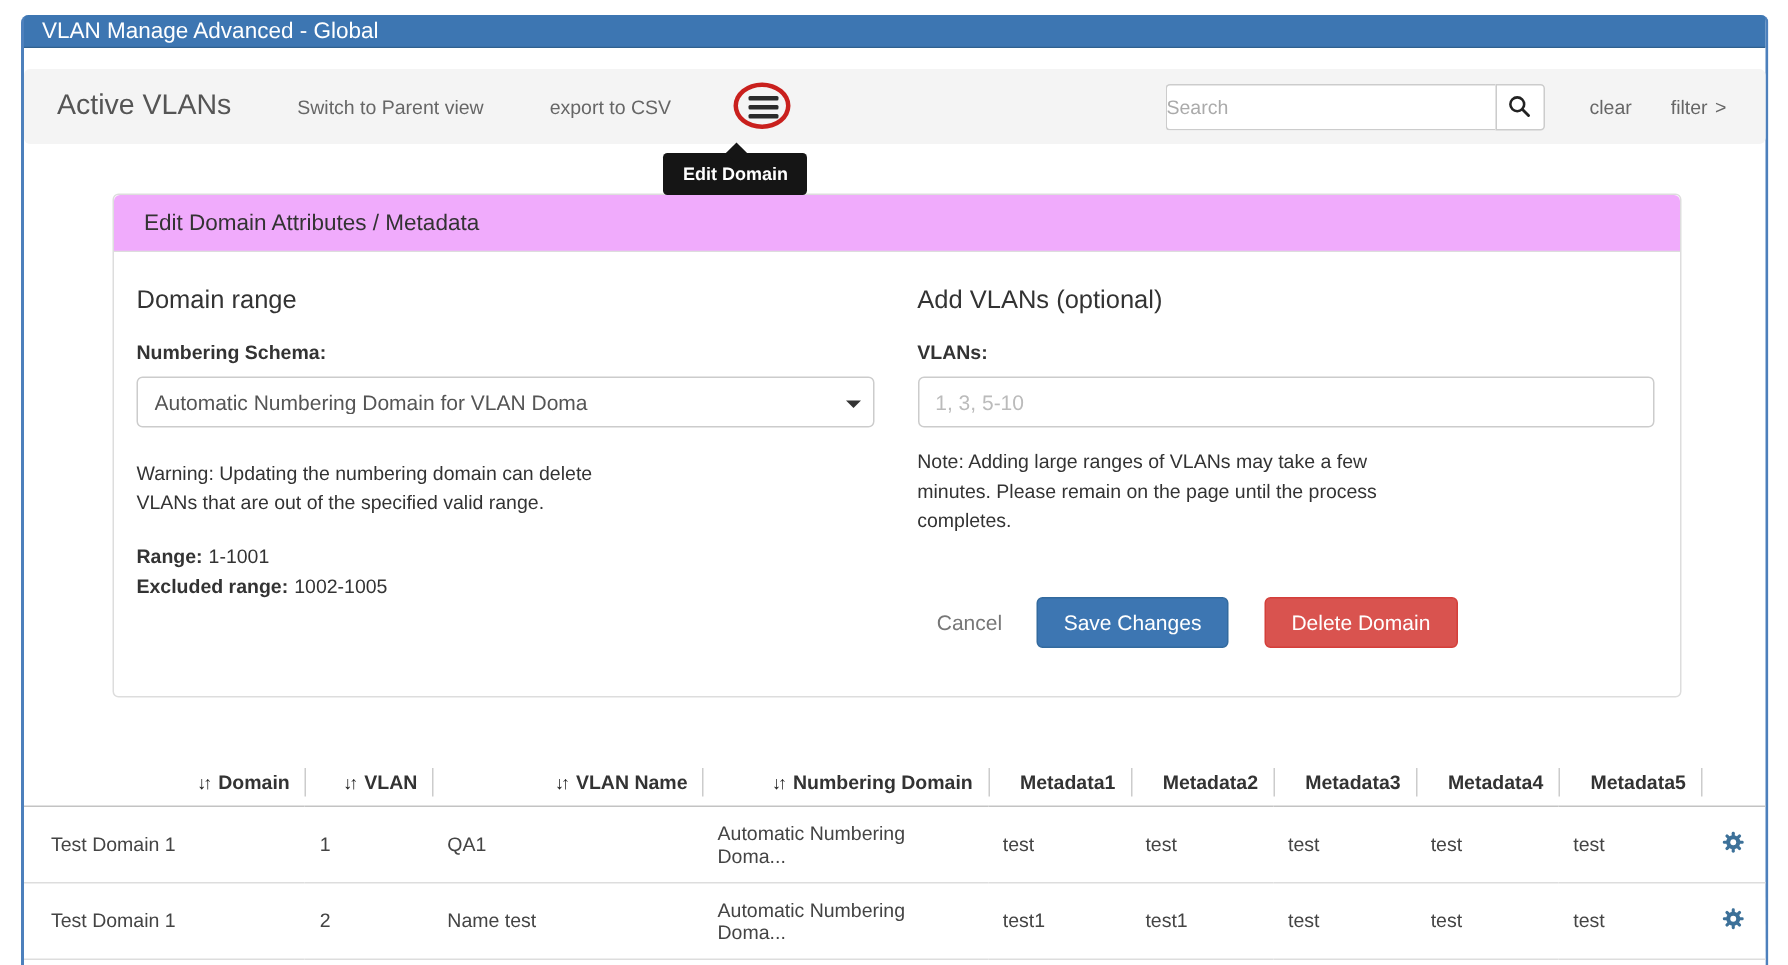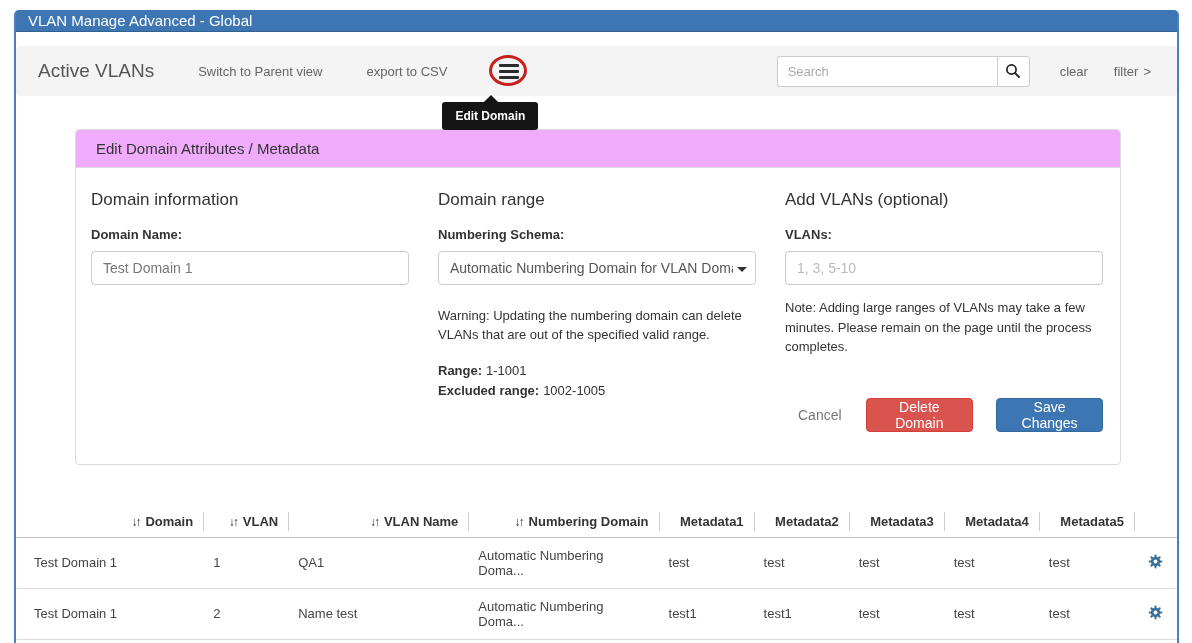--- a/index.html
+++ b/index.html
@@ -23,21 +23,21 @@
   .hamburger span { display:block; width:20px; height:3px; background:#2b2b2b; border-radius:1px; }
   .annotation-circle { position:absolute; left:-2px; top:-1px; width:38px; height:31px;
     border:3px solid #c9201d; border-radius:50%; pointer-events:none; }
   .tooltip { position:absolute; top:46px; left:-49px; background:#151515; color:#fff;
     font-size:12px; font-weight:bold; padding:7px 13px; border-radius:3px; white-space:nowrap; z-index:20; }
   .tooltip::before { content:""; position:absolute; top:-5px; left:44px; width:10px; height:10px;
     background:#151515; transform:rotate(45deg); }
   .toolbar-spacer { flex:1; }
   .search-group { display:flex; align-items:center; }
   .search-input { width:220px; height:31px; border:1px solid #ccc; border-right:none;
-    border-radius:3px 0 0 3px; padding:0 10px; font-size:13px; color:#b91c1c; outline:none; }
+    border-radius:3px 0 0 3px; padding:0 0; font-size:13px; color:#b91c1c; outline:none; }
   .search-input::placeholder { color:#aaa; }
   .search-btn { width:33px; height:31px; background:#fff; border:1px solid #ccc;
     border-radius:0 3px 3px 0; display:flex; align-items:center; justify-content:center; cursor:pointer; }
   .clear-link { margin-left:30px; }
   .filter-link { margin-left:26px; margin-right:26px; }
   .filter-chevron { display:inline-block; margin-left:5px; color:#666; }
   
   .panel { margin:33px 56px 0 59px; border:1px solid #ddd; border-radius:4px; background:#fff; }
   .panel-header { background:#f0abfc; border-bottom:1px solid #ddd; border-radius:4px 4px 0 0;
     padding:10px 20px; font-size:15px; color:#333; }
@@ -118,25 +118,20 @@
     <a class="toolbar-link clear-link">clear</a>
     <a class="toolbar-link filter-link"><span>filter</span><span class="filter-chevron">&gt;</span></a>
   </div>
 
   <div class="panel">
     <div class="panel-header">
       <span>Edit Domain Attributes / Metadata</span>
     </div>
     <div class="panel-body">
 
-      <div class="col">
-        <div class="col-heading">Domain information</div>
-        <label class="field-label">Domain Name:</label>
-        <input class="text-input" type="text" value="Test Domain 1" style="">
-      </div>
 
       <div class="col">
         <div class="col-heading">Domain range</div>
         <label class="field-label">Numbering Schema:</label>
         <div class="select-box">
           <span class="select-text">Automatic Numbering Domain for VLAN Doma</span>
           <span class="caret"></span>
         </div>
         <div class="warning-text">Warning: Updating the numbering domain can delete VLANs that are out of the specified valid range.</div>
         <div class="range-block">
@@ -149,22 +144,22 @@
         </div>
       </div>
 
       <div class="col">
         <div class="col-heading">Add VLANs (optional)</div>
         <label class="field-label">VLANs:</label>
         <input class="text-input" type="text" placeholder="1, 3, 5-10" style="">
         <div class="note-text">Note: Adding large ranges of VLANs may take a few minutes. Please remain on the page until the process completes.</div>
         <div class="actions">
           <a class="cancel-link">Cancel</a>
+          <button class="btn btn-save">Save Changes</button>
           <button class="btn btn-delete">Delete Domain</button>
-          <button class="btn btn-save">Save Changes</button>
         </div>
       </div>
 
     </div>
   </div>
 
   <table class="vlan-table">
     <colgroup>
       <col class="c-domain">
         <col class="c-vlan">

